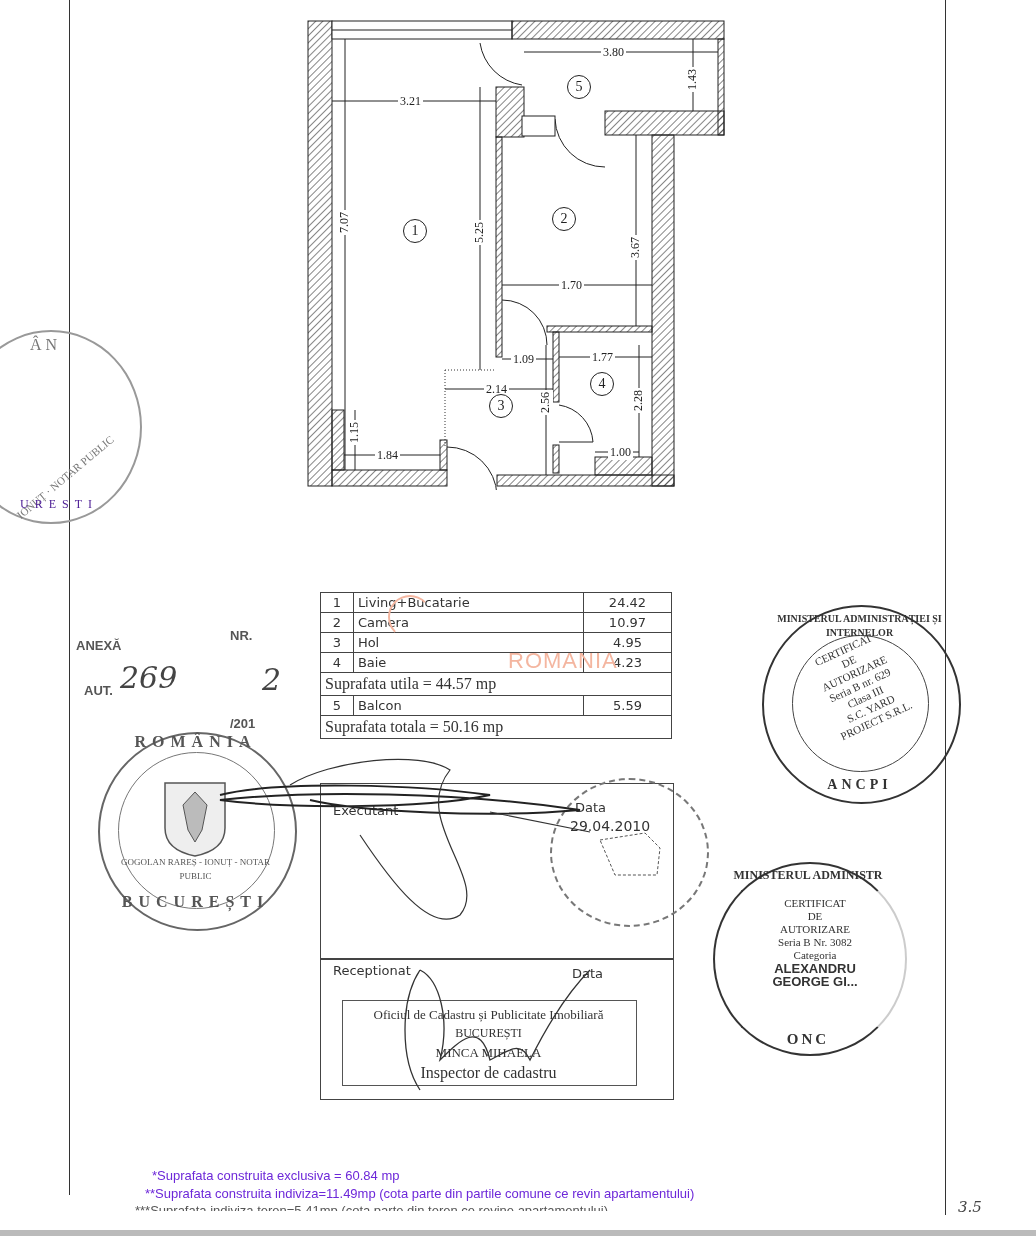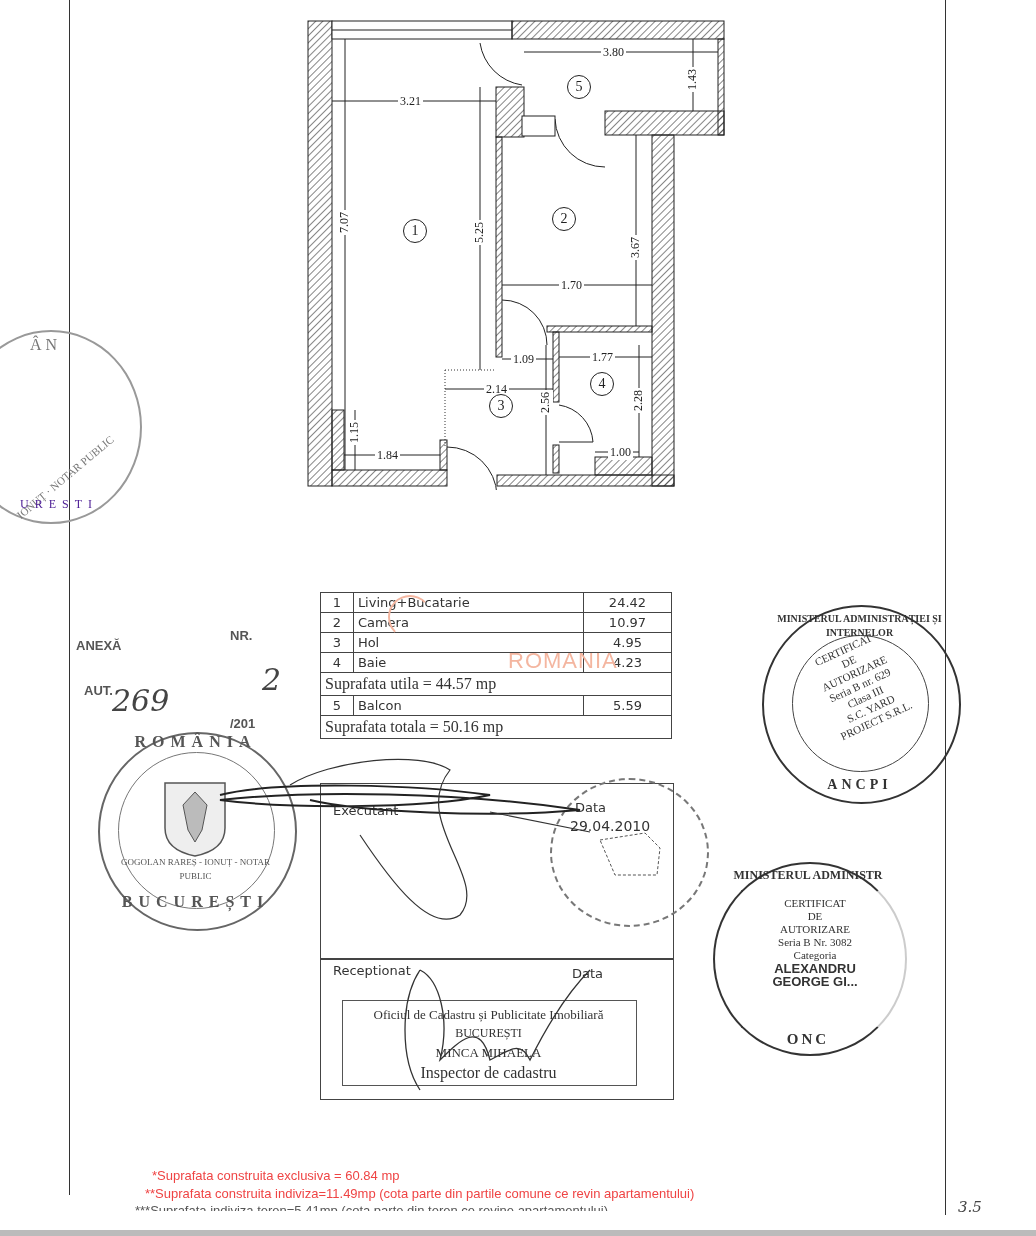--- a/index.html
+++ b/index.html
@@ -19,21 +19,21 @@
   table.rooms th { font-family:"Liberation Serif", serif; font-size:15px; line-height:16px; text-align:center; height:40px; }
   table.rooms td.c { text-align:center; }
   table.rooms td.sum { font-family:"Liberation Serif", serif; font-size:16px; height:22px; }
   .box { position:absolute; border:1px solid #444; }
   .lbl { position:absolute; font-size:13px; color:#333; white-space:nowrap; }
   .annex { position:absolute; font-family:"Liberation Sans", sans-serif; font-weight:bold; font-size:13px; color:#555; }
   .hand { position:absolute; font-family:"DejaVu Serif", serif; font-style:italic; font-size:30px; color:#444; }
   .stamp { position:absolute; border-radius:50%; border:2px solid #555; }
   .stamp-inner { position:absolute; border-radius:50%; border:1px solid #777; }
   .stamp-text { position:absolute; text-align:center; font-family:"Liberation Serif", serif; color:#333; line-height:14px; }
-  .footnote { position:absolute; left:135px; font-family:"Liberation Sans", sans-serif; font-size:13px; color:#ef4444; white-space:nowrap; }
+  .footnote { position:absolute; left:135px; font-family:"Liberation Sans", sans-serif; font-size:13px; color:#6d28d9; white-space:nowrap; }
   .watermark { position:absolute; font-family:"Liberation Sans", sans-serif; font-size:22px; color:#f4b6a0; letter-spacing:1px; }
 </style>
 </head>
 <body>
 
 <div class="vline" style="left:69px; top:0; height:1195px;"></div>
 <div class="vline" style="left:945px; top:0; height:1215px;"></div>
 <div class="abs" style="left:0; top:1230px; width:1036px; height:6px; background:#bbb;"></div>
 
 <div class="plan">
@@ -120,21 +120,21 @@
 </div>
 
 <div class="stamp" style="left:-40px; top:330px; width:178px; height:190px; border-color:#999;"></div>
 <div class="stamp-text" style="left:30px; top:338px; font-size:16px; color:#777; letter-spacing:4px;">ÂN</div>
 <div class="stamp-text" style="left:4px; top:470px; font-size:11px; color:#777; transform:rotate(-40deg);">IONUȚ · NOTAR PUBLIC</div>
 <div class="stamp-text" style="left:20px; top:497px; font-size:12px; color:#4c1d95; letter-spacing:6px;">URESTI</div>
 
 <span class="annex" style="left:76px; top:638px;">ANEXĂ</span>
 <span class="annex" style="left:230px; top:628px;">NR.</span>
 <span class="annex" style="left:84px; top:683px;">AUT.</span>
-<span class="hand" style="left:112px; top:660px;margin-top:23px;">269</span>
+<span class="hand" style="left:120px; top:660px;">269</span>
 <span class="annex" style="left:230px; top:680px;margin-top:36px;">/201</span>
 <span class="hand" style="left:262px; top:662px;">2</span>
 
 <table class="rooms">
   <tbody>
   <tr>
     <td class="c">1</td>
     <td>Living+Bucatarie</td>
     <td class="c">24.42</td>
   </tr>

